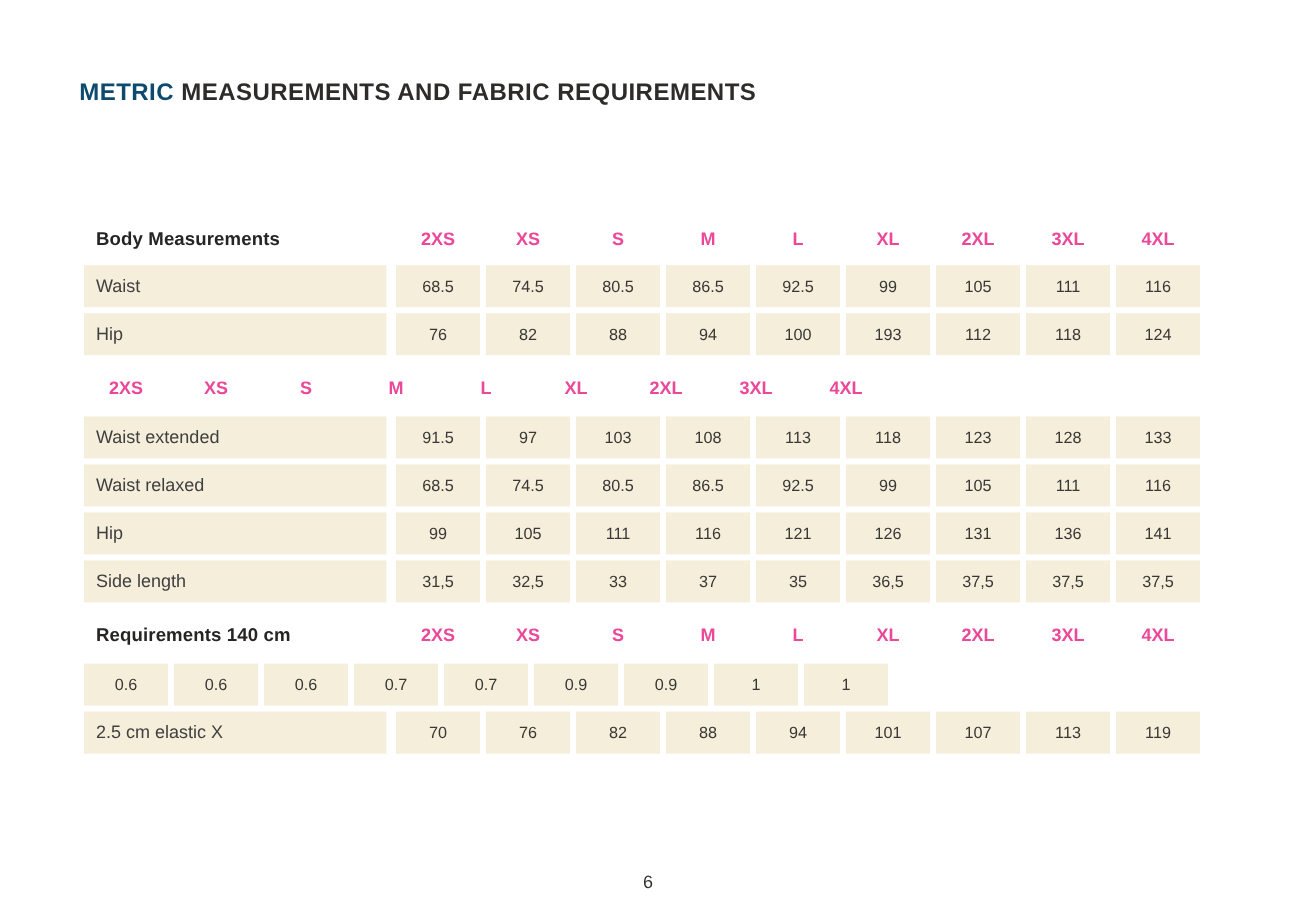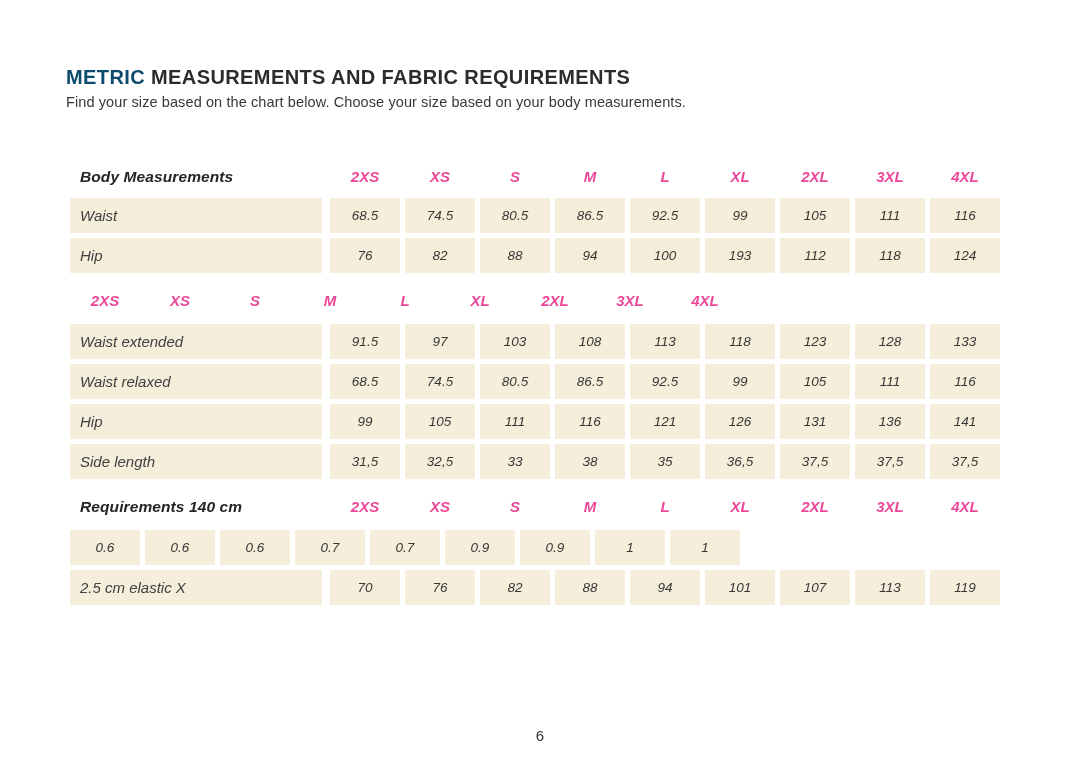--- a/index.html
+++ b/index.html
@@ -30,23 +30,22 @@
   }
   .page-title .accent { color: #0c4a6e; }
   .page-subtitle {
     margin-top: 5px;
     font-size: 14.5px;
     color: #3a3835;
     letter-spacing: 0.1px;
   }
   .size-table {
     position: absolute;
-    left: 70px; top: 156px;
+    left: 70px; top: 179px;
     width: 930px;
-    font-style: italic;
   }
   .row {
     display: flex;
     align-items: stretch;
   }
   .header-row {
     height: 41px;
     margin-bottom: 1px;
   }
   .header-row:not(:first-child) {
@@ -103,21 +102,20 @@
     color: #33312e;
   }
 </style>
 </head>
 <body>
 
 <div class="page">
 
   <div class="header-block">
     <h1 class="page-title"><span class="accent">METRIC</span><span> MEASUREMENTS AND FABRIC REQUIREMENTS</span></h1>
-    <p class="page-subtitle">Find your size based on the chart below. Choose your size based on your body measurements.</p>
   </div>
 
   <div class="size-table" id="size-table">
       <div class="row header-row">
         <div class="cell label-cell header-label">Body Measurements</div>
         <div class="cell value-cell header-size">2XS</div>
         <div class="cell value-cell header-size">XS</div>
         <div class="cell value-cell header-size">S</div>
         <div class="cell value-cell header-size">M</div>
         <div class="cell value-cell header-size">L</div>
@@ -195,21 +193,21 @@
         <div class="cell value-cell data-value">126</div>
         <div class="cell value-cell data-value">131</div>
         <div class="cell value-cell data-value">136</div>
         <div class="cell value-cell data-value">141</div>
       </div>
       <div class="row data-row">
         <div class="cell label-cell data-label">Side length</div>
         <div class="cell value-cell data-value">31,5</div>
         <div class="cell value-cell data-value">32,5</div>
         <div class="cell value-cell data-value">33</div>
-        <div class="cell value-cell data-value">38</div>
+        <div class="cell value-cell data-value">37</div>
         <div class="cell value-cell data-value">35</div>
         <div class="cell value-cell data-value">36,5</div>
         <div class="cell value-cell data-value">37,5</div>
         <div class="cell value-cell data-value">37,5</div>
         <div class="cell value-cell data-value">37,5</div>
       </div>
       <div class="row header-row">
         <div class="cell label-cell header-label">Requirements 140 cm</div>
         <div class="cell value-cell header-size">2XS</div>
         <div class="cell value-cell header-size">XS</div>

